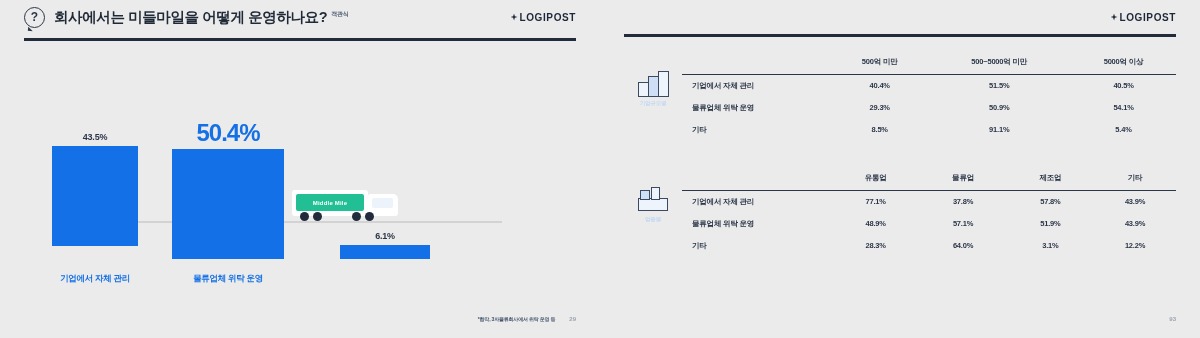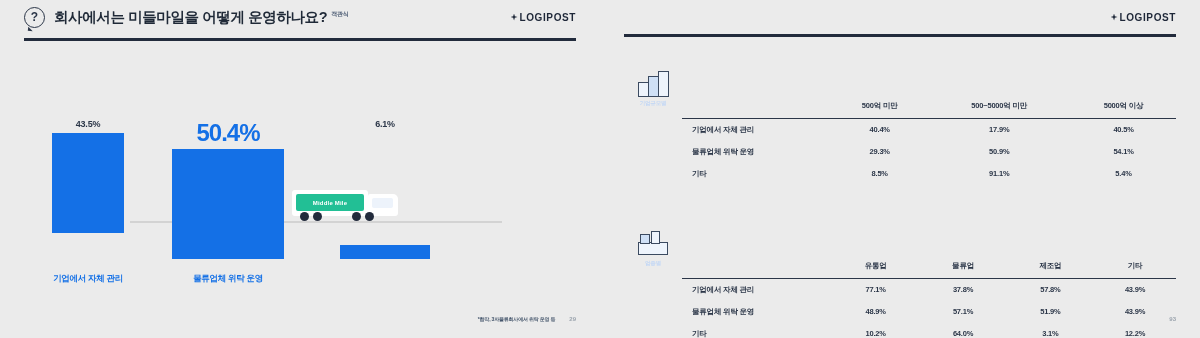--- a/index.html
+++ b/index.html
@@ -174,21 +174,21 @@
   .ico-bars i:nth-child(3) { left: 22px; width: 11px; height: 26px; }
   
   .ico-factory b {
     position: absolute; display: block; border: 1.4px solid #3b4a60;
     background: #eef4fc;
   }
   .ico-factory b:nth-child(1) { left: 2px; bottom: 2px; width: 30px; height: 13px; }
   .ico-factory b:nth-child(2) { left: 4px; bottom: 13px; width: 10px; height: 10px; background:#cfe0f6; }
   .ico-factory b:nth-child(3) { left: 15px; bottom: 13px; width: 9px; height: 13px; }
 
-  table { border-collapse: collapse; width: 100%; margin-top: 44px; }
+  table { border-collapse: collapse; width: 100%; }
   .data-table { flex: 1; }
   .data-table th, .data-table td {
     font-size: 7.5px; font-weight: 800; color: #2b3648;
     padding: 6px 2px; text-align: center; letter-spacing: -0.2px;
   }
   .data-table th { font-weight: 800; padding-bottom: 7px; }
   .data-table thead tr { border-bottom: 1.6px solid #2b3648; }
   .data-table .rowhead {
     text-align: left; width: 150px; padding-left: 10px; font-weight: 800;
   }
@@ -214,33 +214,33 @@
           <span>LOGIPOST</span>
         </div>
       </div>
       <div class="head-rule"></div>
     </div>
 
 
     <div class="chart-area">
       <div class="baseline"></div>
 
-      <div class="bar-group" style="left:28px; width:72px; height:140px; justify-content:flex-start;">
+      <div class="bar-group" style="left:28px; width:86px; height:140px; justify-content:center;">
         <div class="bar-val">43.5%</div>
         <div class="bar" style="height:100px;"></div>
         <div class="bar-label">기업에서 자체 관리</div>
       </div>
 
       <div class="bar-group" style="left:148px; width:112px; height:140px; justify-content:flex-end;">
         <div class="bar-val hero">50.4%</div>
         <div class="bar" style="height:116px;"></div>
         <div class="bar-label">물류업체 위탁 운영</div>
       </div>
 
-      <div class="bar-group" style="left:316px; width:90px; height:140px; justify-content:space-between;">
+      <div class="bar-group" style="left:316px; width:90px; height:140px; justify-content:flex-end;">
         <div class="bar-val">6.1%</div>
         <div class="bar" style="height:14px;"></div>
       </div>
 
       <div class="truck">
         <div class="truck-box">
           <div class="truck-box-inner">
             <span class="truck-text">Middle Mile</span>
           </div>
         </div>
@@ -287,21 +287,21 @@
               <th class="rowhead"></th>
               <th>500억 미만</th>
               <th>500~5000억 미만</th>
               <th>5000억 이상</th>
             </tr>
           </thead>
           <tbody>
             <tr>
               <td class="rowhead">기업에서 자체 관리</td>
               <td>40.4%</td>
-              <td>17.9%</td>
+              <td>51.5%</td>
               <td>40.5%</td>
             </tr>
             <tr>
               <td class="rowhead">물류업체 위탁 운영</td>
               <td>29.3%</td>
               <td>50.9%</td>
               <td>54.1%</td>
             </tr>
             <tr>
               <td class="rowhead">기타</td>
@@ -342,21 +342,21 @@
             </tr>
             <tr>
               <td class="rowhead">물류업체 위탁 운영</td>
               <td>48.9%</td>
               <td>57.1%</td>
               <td>51.9%</td>
               <td>43.9%</td>
             </tr>
             <tr>
               <td class="rowhead">기타</td>
-              <td>10.2%</td>
+              <td>28.3%</td>
               <td>64.0%</td>
               <td>3.1%</td>
               <td>12.2%</td>
             </tr>
           </tbody>
         </table>
       </div>
     </div>
 
     <div class="page-num-right">93</div>

